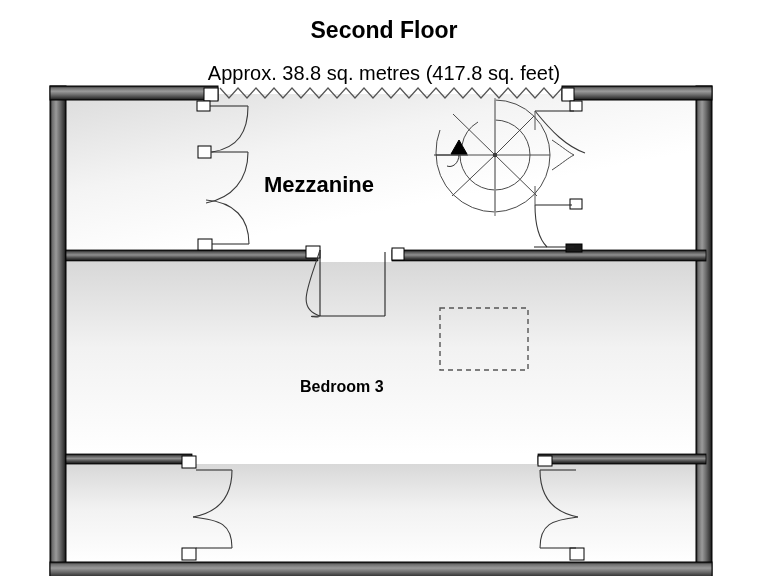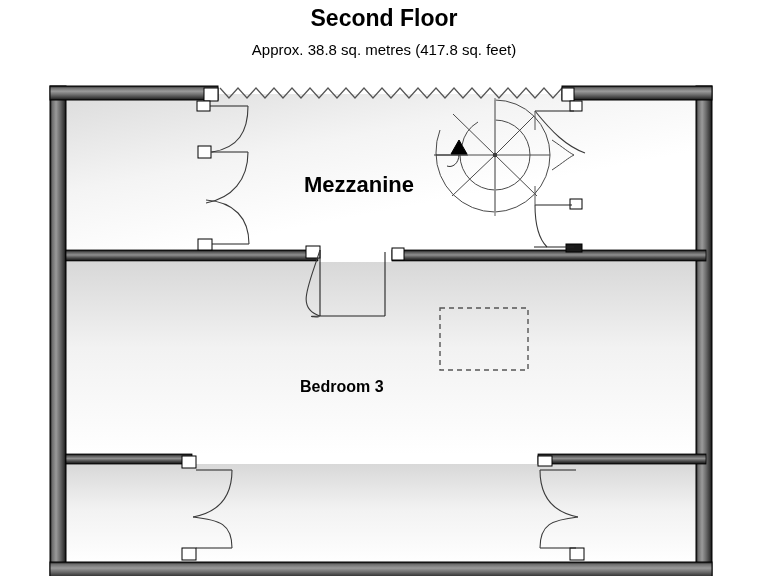--- a/index.html
+++ b/index.html
@@ -24,26 +24,26 @@
     position: absolute;
     left: 0;
     top: 0;
     width: 768px;
     text-align: center;
   }
   #plan-title {
     font-size: 23px;
     font-weight: bold;
     line-height: 26px;
-    margin: 4px;
+    margin: 16px;
     padding-top: 1px;
     letter-spacing: 0px;
   }
   #plan-subtitle {
-    font-size: 15px;
+    font-size: 20px;
     font-weight: normal;
     line-height: 18px;
     margin: 5px;
     padding-top: 5px;
   }
   #floorplan-canvas {
     position: absolute;
     left: 0;
     top: 0;
     width: 768px;
@@ -53,21 +53,20 @@
     position: absolute;
     font-weight: bold;
     color: #000000;
     white-space: nowrap;
     text-align: center;
   }
   #label-mezzanine {
     left: 264px;
     top: 172px;
     font-size: 22px;
-    margin-left: 40px;
   }
   #label-bedroom3 {
     left: 300px;
     top: 378px;
     font-size: 16px;
   }
 </style>
 </head>
 <body>
 

